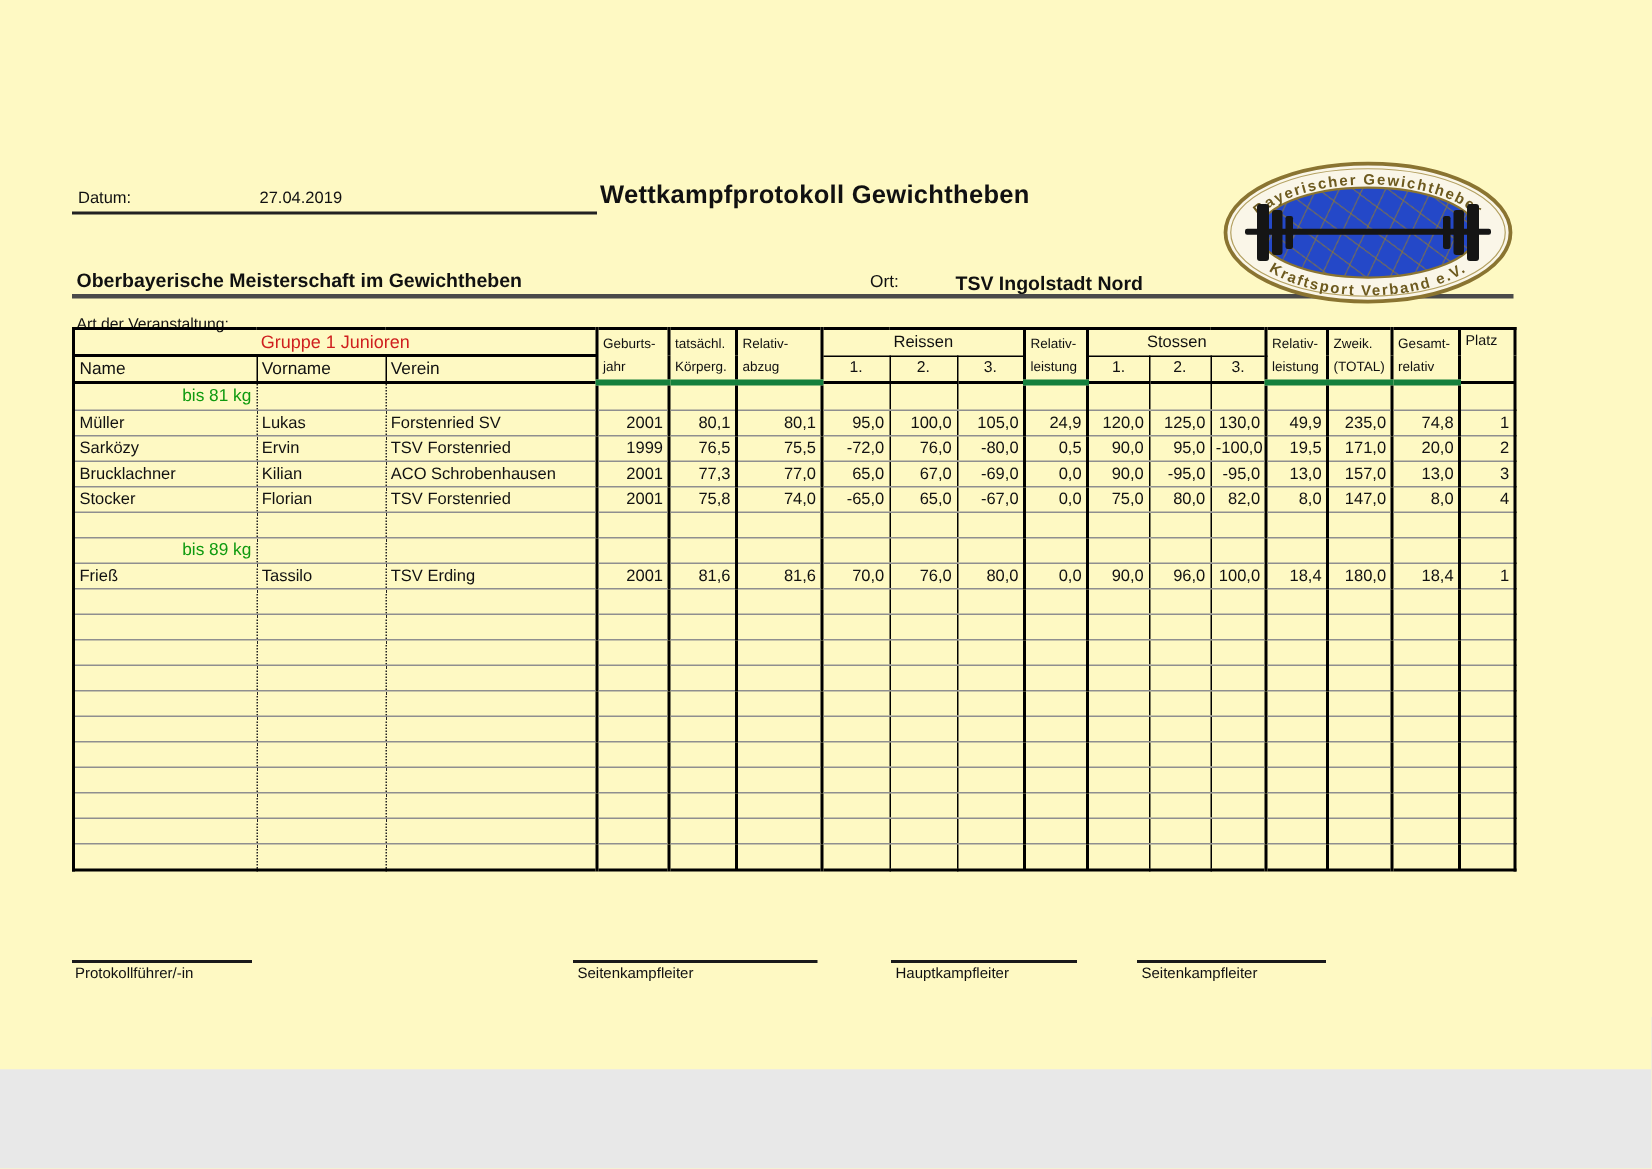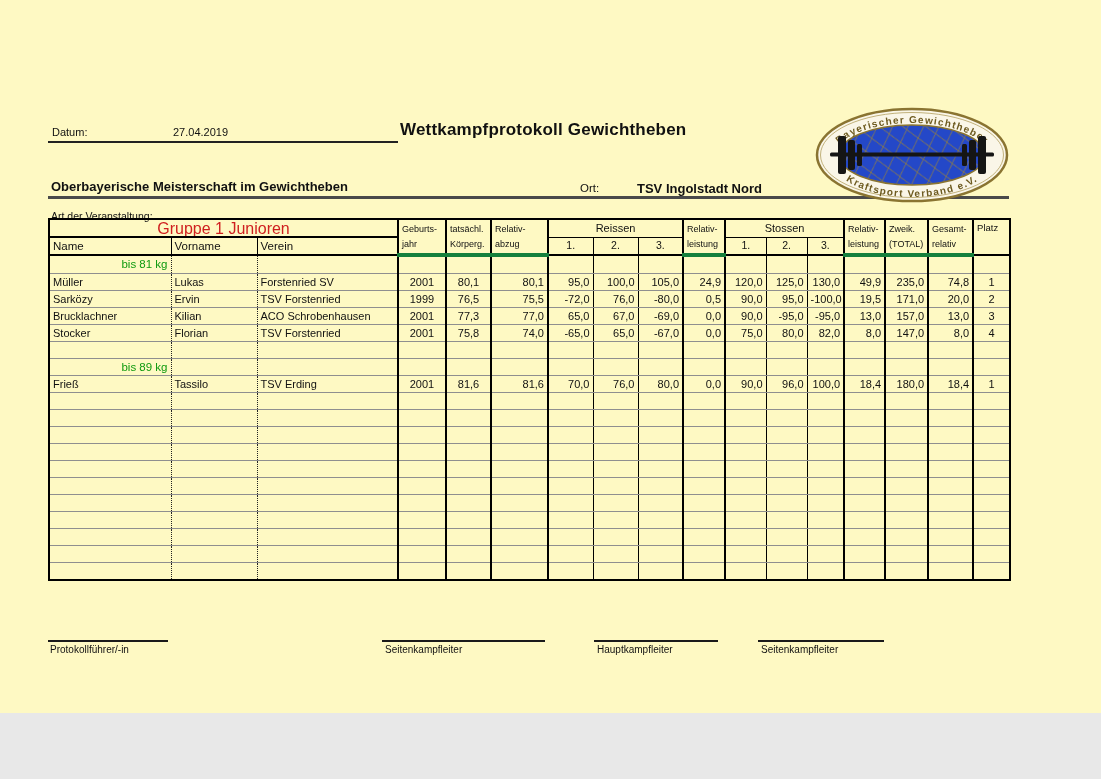--- a/index.html
+++ b/index.html
@@ -22,29 +22,29 @@
 
   
   table.protocol{position:absolute;left:48px;top:218px;width:961px;border-collapse:collapse;
      table-layout:fixed;border:2px solid #000;font-size:11px;}
   table.protocol td,table.protocol th{padding:0 3px;height:16px;line-height:15px;overflow:hidden;
      white-space:nowrap;font-weight:normal;}
   .tL{border-left:2px solid #000;}
   .nL{border-left:1px solid #000;}
   .dL{border-left:1px dotted #222;}
   tr.r td{border-bottom:1px solid #8f8f8f;}
-  .grp{color:var(--red,#cf1f1f);font-weight:bold;font-size:16px;text-align:center;
+  .grp{color:var(--red,#cf1f1f);font-weight:bold;font-size:12px;text-align:center;
        border-bottom:2px solid #000;}
   .smh{font-size:9px;text-align:left;line-height:1.25;border-bottom:4px solid #15803d;padding:0 1px;}
   .lift{font-size:11px;text-align:center;border-bottom:1px solid #000;}
   .plh{font-size:9.5px;text-align:left;vertical-align:top;padding-top:2px;border-bottom:2px solid #000;}
   .colh{text-align:left;font-size:11.5px;border-bottom:2px solid #000;margin-left:32px;}
   .att{text-align:center;font-size:10.5px;border-bottom:2px solid #000;}
   .num{text-align:right;}
-  .ctr{text-align:center;}
+  .ctr{text-align:right;}
   .wc{color:var(--green,#0f9a0f);font-weight:bold;font-size:11.5px;text-align:right;}
 
   
   .sig-line{position:absolute;top:640px;border-top:2px solid #1a1a1a;height:0;}
   .sig-label{position:absolute;top:644px;font-size:10px;}
   .sl1{left:48px;width:120px;} .st1{left:50px;}
   .sl2{left:382px;width:163px;} .st2{left:385px;}
   .sl3{left:594px;width:124px;} .st3{left:597px;}
   .sl4{left:758px;width:126px;} .st4{left:761px;}
 </style>

